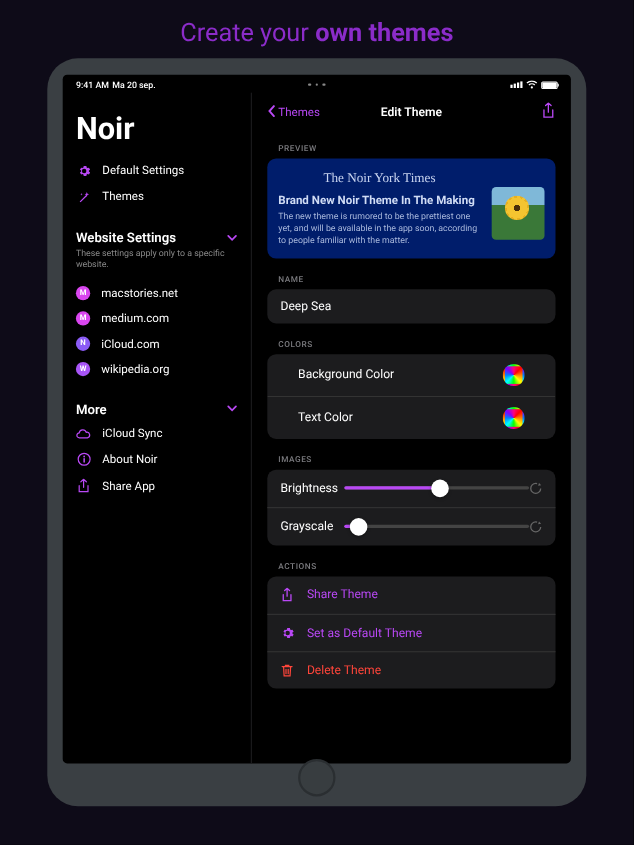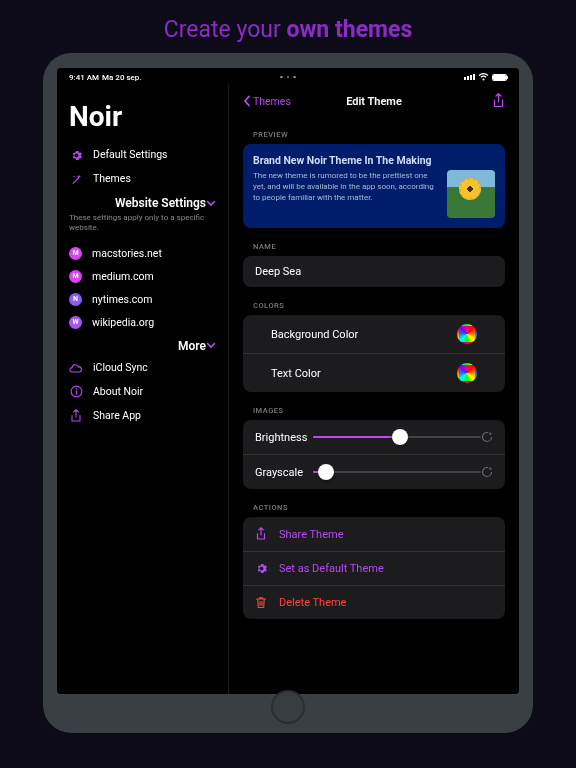--- a/index.html
+++ b/index.html
@@ -18,21 +18,21 @@
 .bars span:nth-child(1){height:3px}.bars span:nth-child(2){height:4px}.bars span:nth-child(3){height:5px}.bars span:nth-child(4){height:6px}
 .wifi{font-size:9px}
 .batt{width:15px;height:7px;border:1px solid #fff;border-radius:1.5px;position:relative}
 .batt::after{content:"";position:absolute;right:-2px;top:1.5px;width:1px;height:2.5px;background:#fff;border-radius:0 1px 1px 0}
 .batt-f{width:100%;height:100%;background:#fff;border-radius:1px}
 .content{flex:1;display:flex;overflow:hidden}
 .sidebar{width:172px;border-right:1px solid #1c1c1e;padding:12px 12px 0;overflow-y:auto}
 .app-title{color:#fff;font-size:28px;font-weight:700;margin:4px 0 10px}
 .nav-item{display:flex;gap:10px;padding:5px 0;color:#fff;font-size:10.5px;cursor:pointer}
 .nav-icon{width:14px;height:14px;display:flex;align-items:center;justify-content:center;color:#b948f5;font-size:12px}
-.sec-head{display:flex;justify-content:flex-end;align-items:center;margin-top:5px;margin-bottom:3px;cursor:pointer}
+.sec-head{display:flex;justify-content:space-between;align-items:center;margin-top:18px;margin-bottom:3px;cursor:pointer}
 .sec-title{color:#fff;font-size:12px;font-weight:600}
 .chev{color:#b948f5;font-size:12px}
 .sec-desc{color:#888;font-size:8px;line-height:1.3;margin-bottom:8px}
 .site-badge{width:13px;height:13px;border-radius:50%;display:flex;align-items:center;justify-content:center;font-size:7px;font-weight:700;color:#fff}
 .badge-m{background:#d946ef}
 .badge-n{background:#8b5cf6}
 .badge-w{background:#a855f7}
 .detail{flex:1;padding:0 14px;overflow-y:auto}
 .nav-bar{display:flex;align-items:center;justify-content:space-between;height:30px;margin-top:2px}
 .back{display:flex;align-items:center;gap:2px;color:#b948f5;font-size:10.5px;cursor:pointer}
@@ -141,21 +141,21 @@
         <div class="nav-item">
           <span class="site-badge badge-m">M</span>
           <span>macstories.net</span>
         </div>
         <div class="nav-item">
           <span class="site-badge badge-m">M</span>
           <span>medium.com</span>
         </div>
         <div class="nav-item">
           <span class="site-badge badge-n">N</span>
-          <span>nytimes.com</span>
+          <span>iCloud.com</span>
         </div>
         <div class="nav-item">
           <span class="site-badge badge-w">W</span>
           <span>wikipedia.org</span>
         </div>
 
         <div class="sec-head">
           <span class="sec-title">More</span>
           <span class="chev">
             <svg width="10" height="7" viewBox="0 0 10 7">
@@ -204,20 +204,21 @@
           <span class="share-ic">
             <svg width="13" height="16" viewBox="0 0 13 16">
                 <path fill="none" stroke="#b948f5" stroke-width="1.2" stroke-linecap="round" d="M6.5 1v8M4 3l2.5-2.3L9 3M2.5 7v6.5h8V7"></path>
               </svg>
           </span>
         </div>
 
         <div class="sec-label">PREVIEW</div>
         <div class="preview-card">
           <div class="prev-text">
+            <div class="prev-masthead">The Noir York Times</div>
             <div class="prev-headline">Brand New Noir Theme In The Making</div>
             <div class="prev-body">The new theme is rumored to be the prettiest one yet, and will be available in the app soon, according to people familiar with the matter.</div>
           </div>
           <div class="prev-img"></div>
         </div>
 
         <div class="sec-label">NAME</div>
         <div class="input-row">Deep Sea</div>
 
         <div class="sec-label">COLORS</div>

